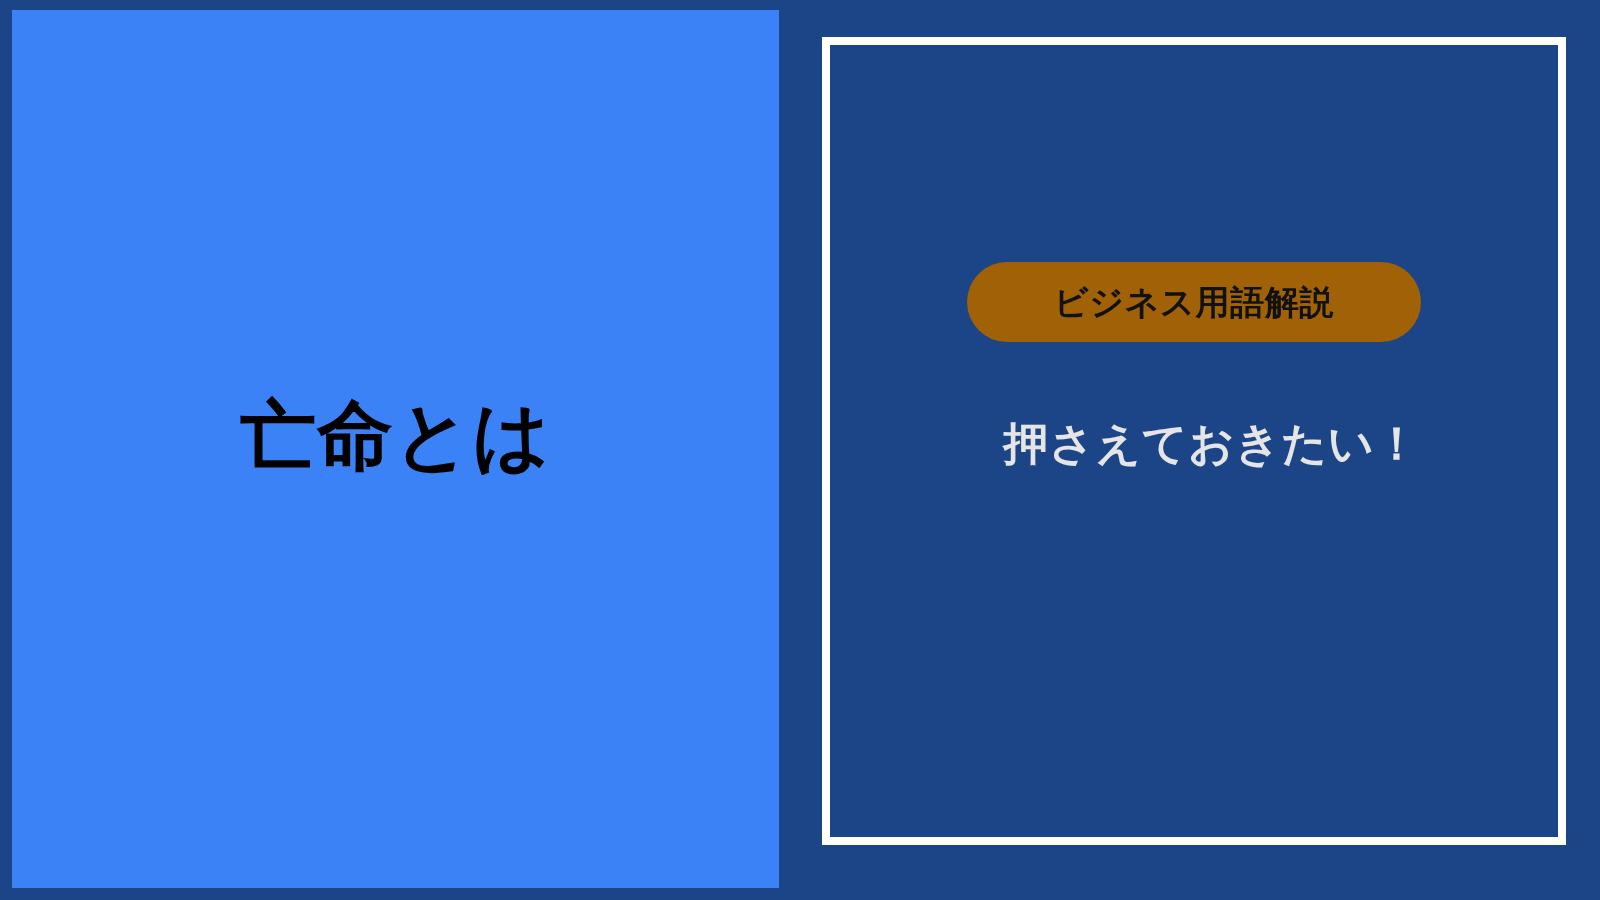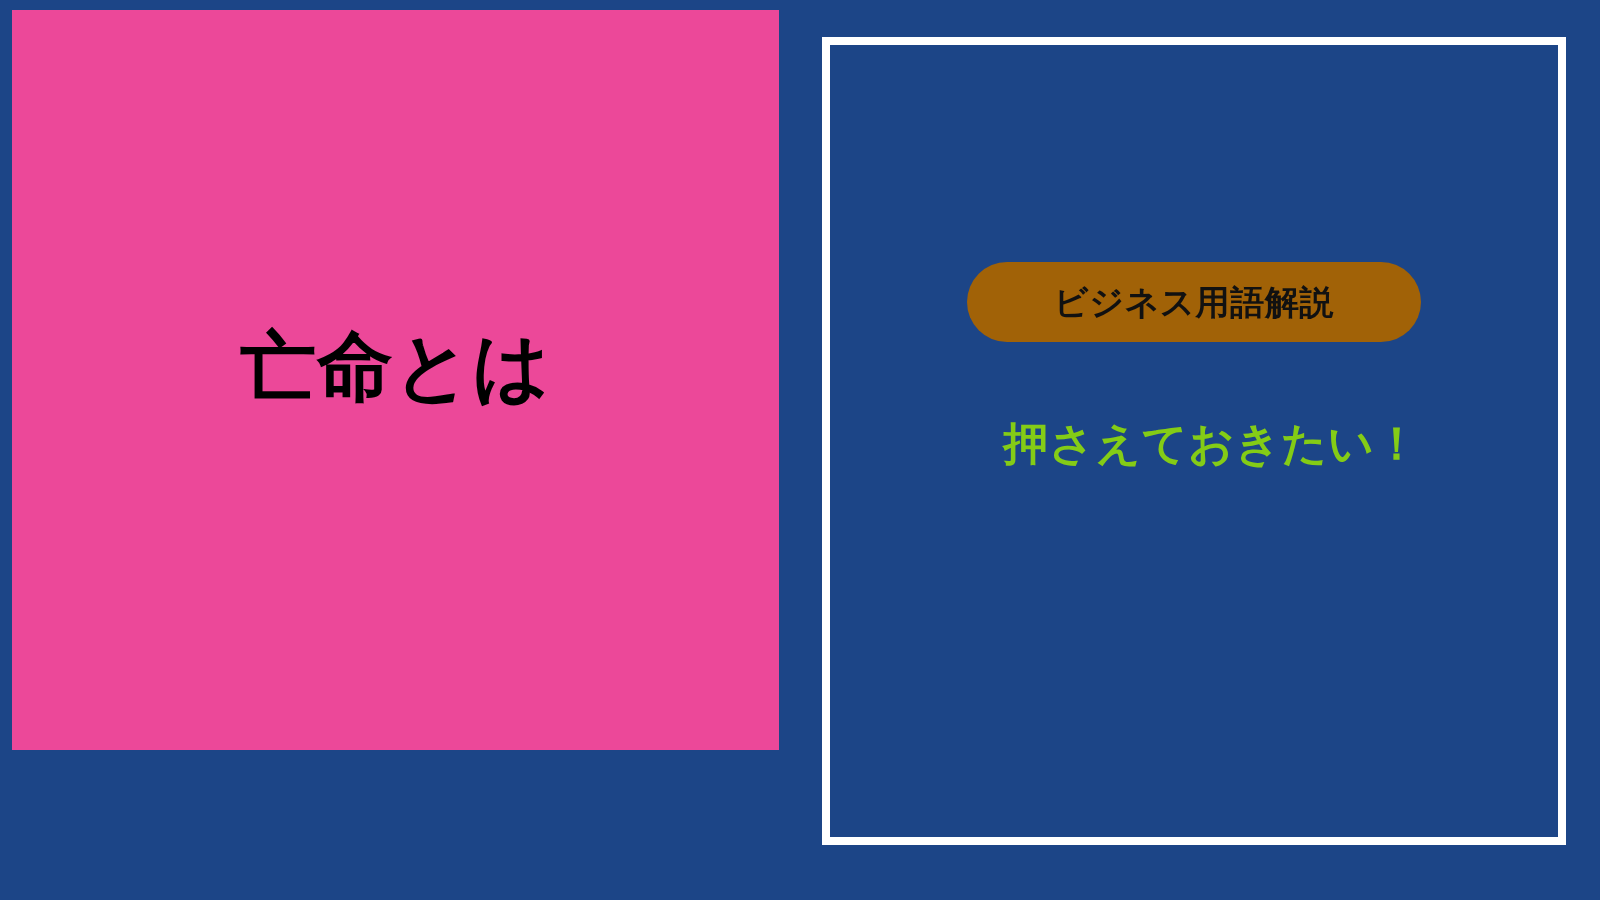--- a/index.html
+++ b/index.html
@@ -18,22 +18,22 @@
     font-family: "DejaVu Sans", "Liberation Sans", sans-serif;
     -webkit-font-smoothing: antialiased;
   }
 
   
   .left-panel {
     position: absolute;
     left: 12px;
     top: 10px;
     width: 767px;
-    height: 740px;
-    background: #ec4899;
+    height: 878px;
+    background: #3b82f6;
     display: flex;
     align-items: center;
     justify-content: center;
   }
 
   .term-title {
     font-size: 76px;
     font-weight: 700;
     color: #000000;
     letter-spacing: 0.01em;
@@ -94,21 +94,21 @@
     left: 0;
     right: 0;
     top: 360px;
     text-align: center;
   }
 
   .subtitle-line {
     display: block;
     font-size: 45px;
     font-weight: 700;
-    color: #84cc16;
+    color: #e5e5e5;
     line-height: 78px;
     letter-spacing: 0.01em;
     white-space: nowrap;
     padding-left: 35px;
   }
 </style>
 </head>
 <body>
 
 <div id="slide">

